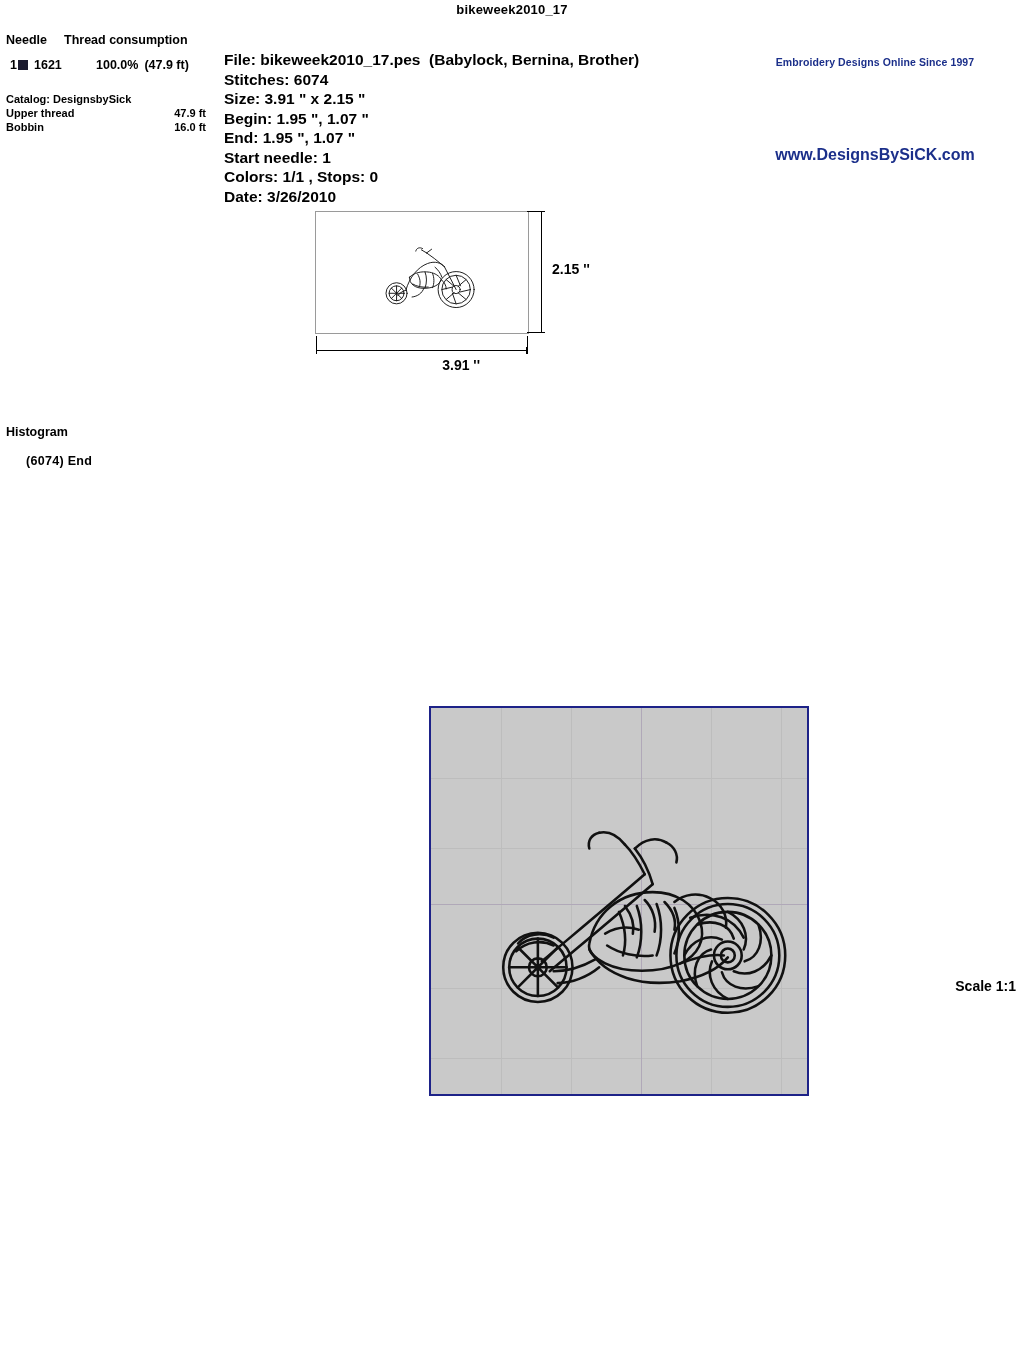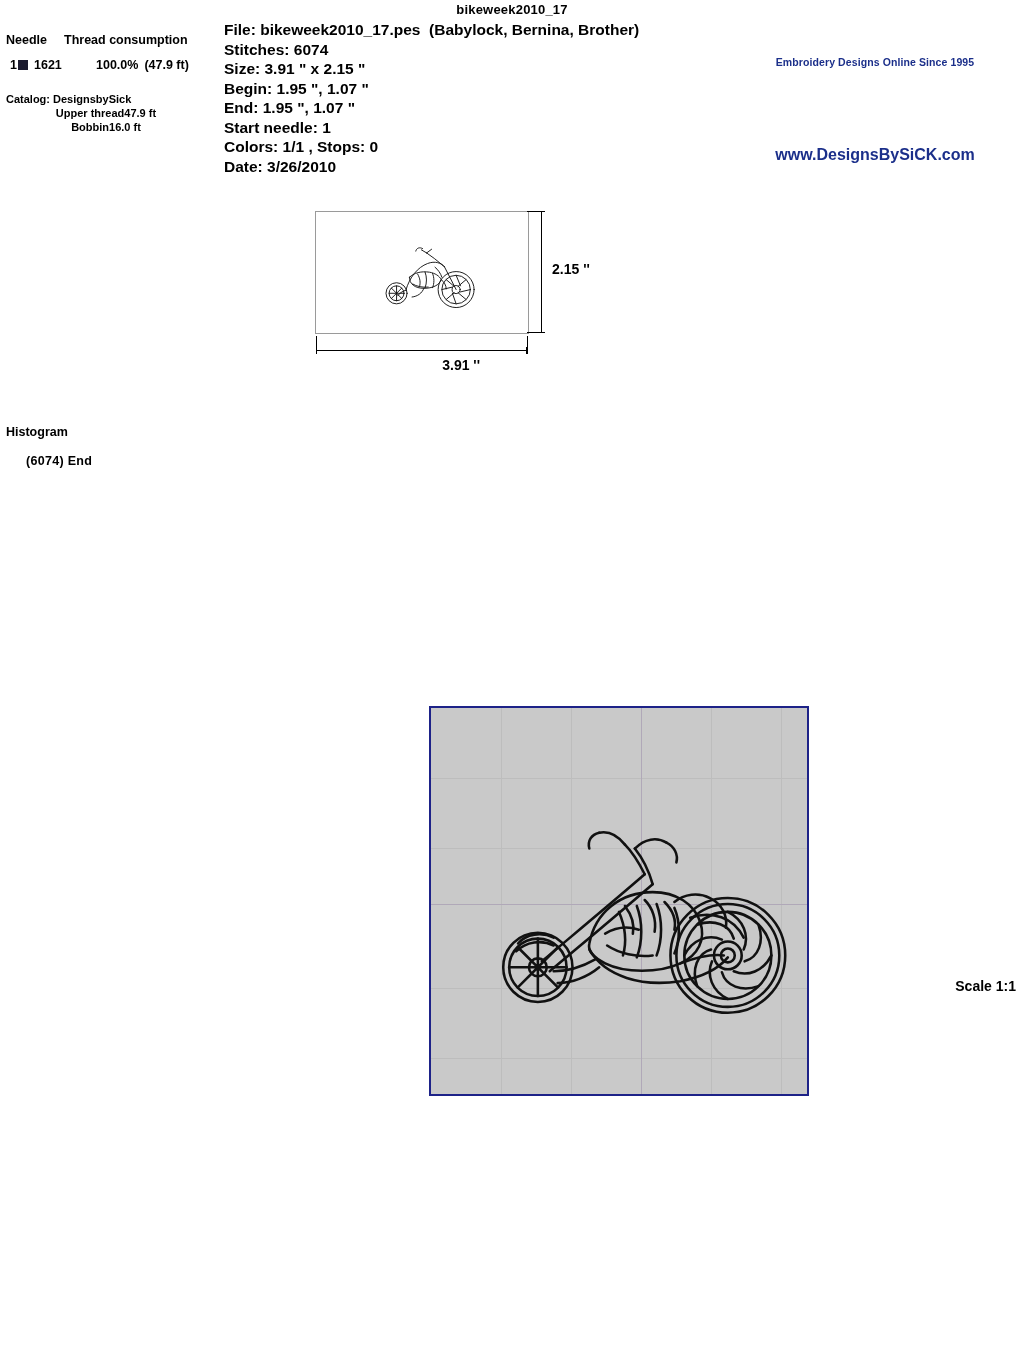--- a/index.html
+++ b/index.html
@@ -69,29 +69,29 @@
     position: absolute;
     top: 92px;
     left: 6px;
     width: 200px;
     font-size: 11px;
     font-weight: bold;
     line-height: 14px;
   }
   .kv {
     display: flex;
-    justify-content: center;
+    justify-content: space-between;
   }
   .kv .k { }
   .kv .v { }
 
   
   .file-info {
     position: absolute;
-    top: 20px;
+    top: 50px;
     left: 224px;
     font-size: 15.5px;
     font-weight: bold;
     line-height: 19.5px;
   }
   .file-info div { white-space: pre; }
 
   
   .logo-wrap {
     position: absolute;
@@ -304,21 +304,21 @@
     <div>Stitches: 6074</div>
     <div>Size: 3.91 " x 2.15 "</div>
     <div>Begin: 1.95 ", 1.07 "</div>
     <div>End: 1.95 ", 1.07 "</div>
     <div>Start needle: 1</div>
     <div>Colors: 1/1 , Stops: 0</div>
     <div>Date: 3/26/2010</div>
   </div>
 
   <div class="logo-wrap">
-    <div class="logo-sub">Embroidery Designs Online Since 1995</div>
+    <div class="logo-sub">Embroidery Designs Online Since 1997</div>
   </div>
   <div class="site-url">www.DesignsBySiCK.com</div>
 
   <div class="preview-box">
     <svg class="design-art" viewBox="0 0 380 390" preserveAspectRatio="xMidYMid meet">
       <g fill="none" stroke="#111111" stroke-width="3" stroke-linecap="round" stroke-linejoin="round">
         <circle cx="300" cy="250" r="58"></circle>
         <circle cx="300" cy="250" r="46"></circle>
         <circle cx="300" cy="250" r="13"></circle>
         <path d="M300 204 L314 238 M346 250 L312 258 M300 296 L288 262 M254 250 L288 242 M332 218 L306 240 M332 282 L306 260 M268 282 L294 260 M268 218 L294 240"></path>

